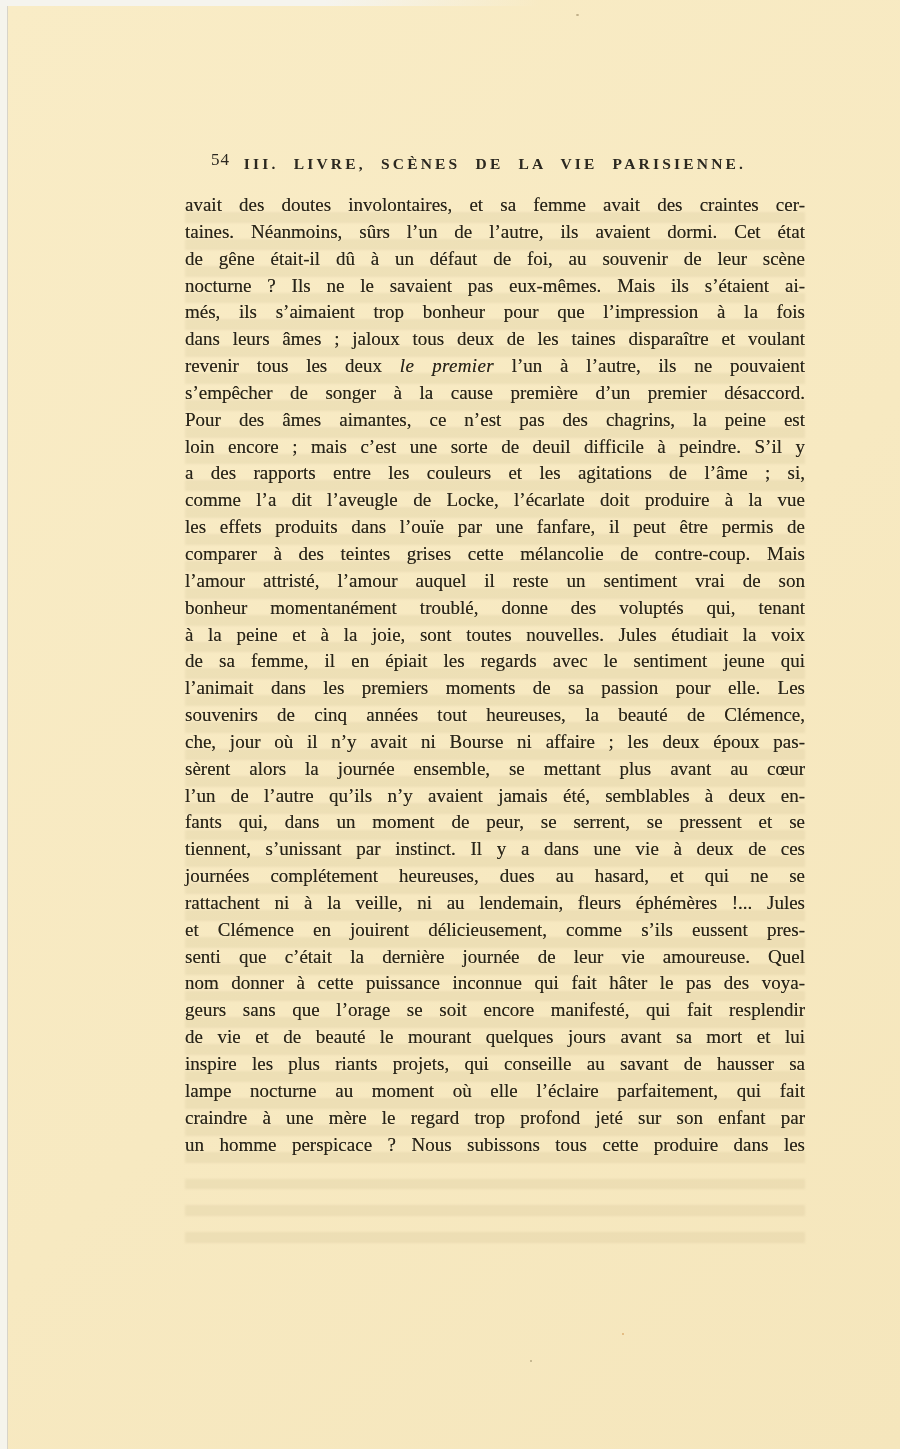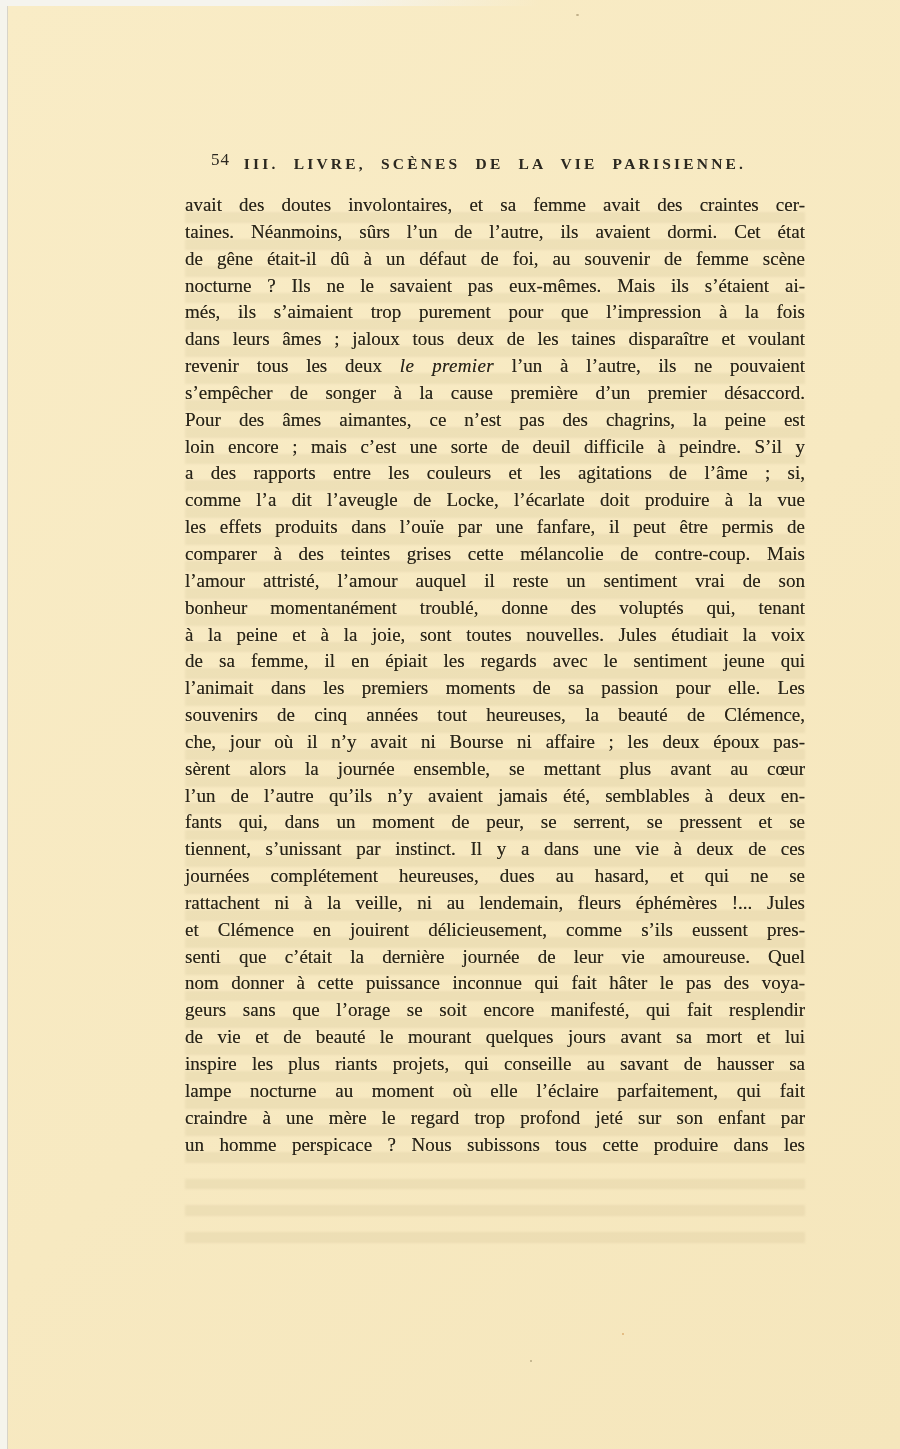--- a/index.html
+++ b/index.html
@@ -100,23 +100,23 @@
   <div class="speck" style="left:530px; top:1360px; width:2px; height:2px; background:rgba(110,95,60,0.45);"></div>
 
   <span class="pagenum">54</span>
   <div class="running">III. LIVRE, SCÈNES DE LA VIE PARISIENNE.</div>
 
   <div class="bleed"></div>
 
   <div class="text" id="text-block">
       <div class="line"><span>avait des doutes involontaires, et sa femme avait des craintes cer-</span></div>
       <div class="line"><span>taines. Néanmoins, sûrs l’un de l’autre, ils avaient dormi. Cet état</span></div>
-      <div class="line"><span>de gêne était-il dû à un défaut de foi, au souvenir de femme scène</span></div>
+      <div class="line"><span>de gêne était-il dû à un défaut de foi, au souvenir de leur scène</span></div>
       <div class="line"><span>nocturne ? Ils ne le savaient pas eux-mêmes. Mais ils s’étaient ai-</span></div>
-      <div class="line"><span>més, ils s’aimaient trop purement pour que l’impression à la fois</span></div>
+      <div class="line"><span>més, ils s’aimaient trop bonheur pour que l’impression à la fois</span></div>
       <div class="line"><span>dans leurs âmes ; jaloux tous deux de les taines disparaître et voulant</span></div>
       <div class="line"><span>revenir tous les deux </span><i>le premier</i><span> l’un à l’autre, ils ne pouvaient</span></div>
       <div class="line"><span>s’empêcher de songer à la cause première d’un premier désaccord.</span></div>
       <div class="line"><span>Pour des âmes aimantes, ce n’est pas des chagrins, la peine est</span></div>
       <div class="line"><span>loin encore ; mais c’est une sorte de deuil difficile à peindre. S’il y</span></div>
       <div class="line"><span>a des rapports entre les couleurs et les agitations de l’âme ; si,</span></div>
       <div class="line"><span>comme l’a dit l’aveugle de Locke, l’écarlate doit produire à la vue</span></div>
       <div class="line"><span>les effets produits dans l’ouïe par une fanfare, il peut être permis de</span></div>
       <div class="line"><span>comparer à des teintes grises cette mélancolie de contre-coup. Mais</span></div>
       <div class="line"><span>l’amour attristé, l’amour auquel il reste un sentiment vrai de son</span></div>

